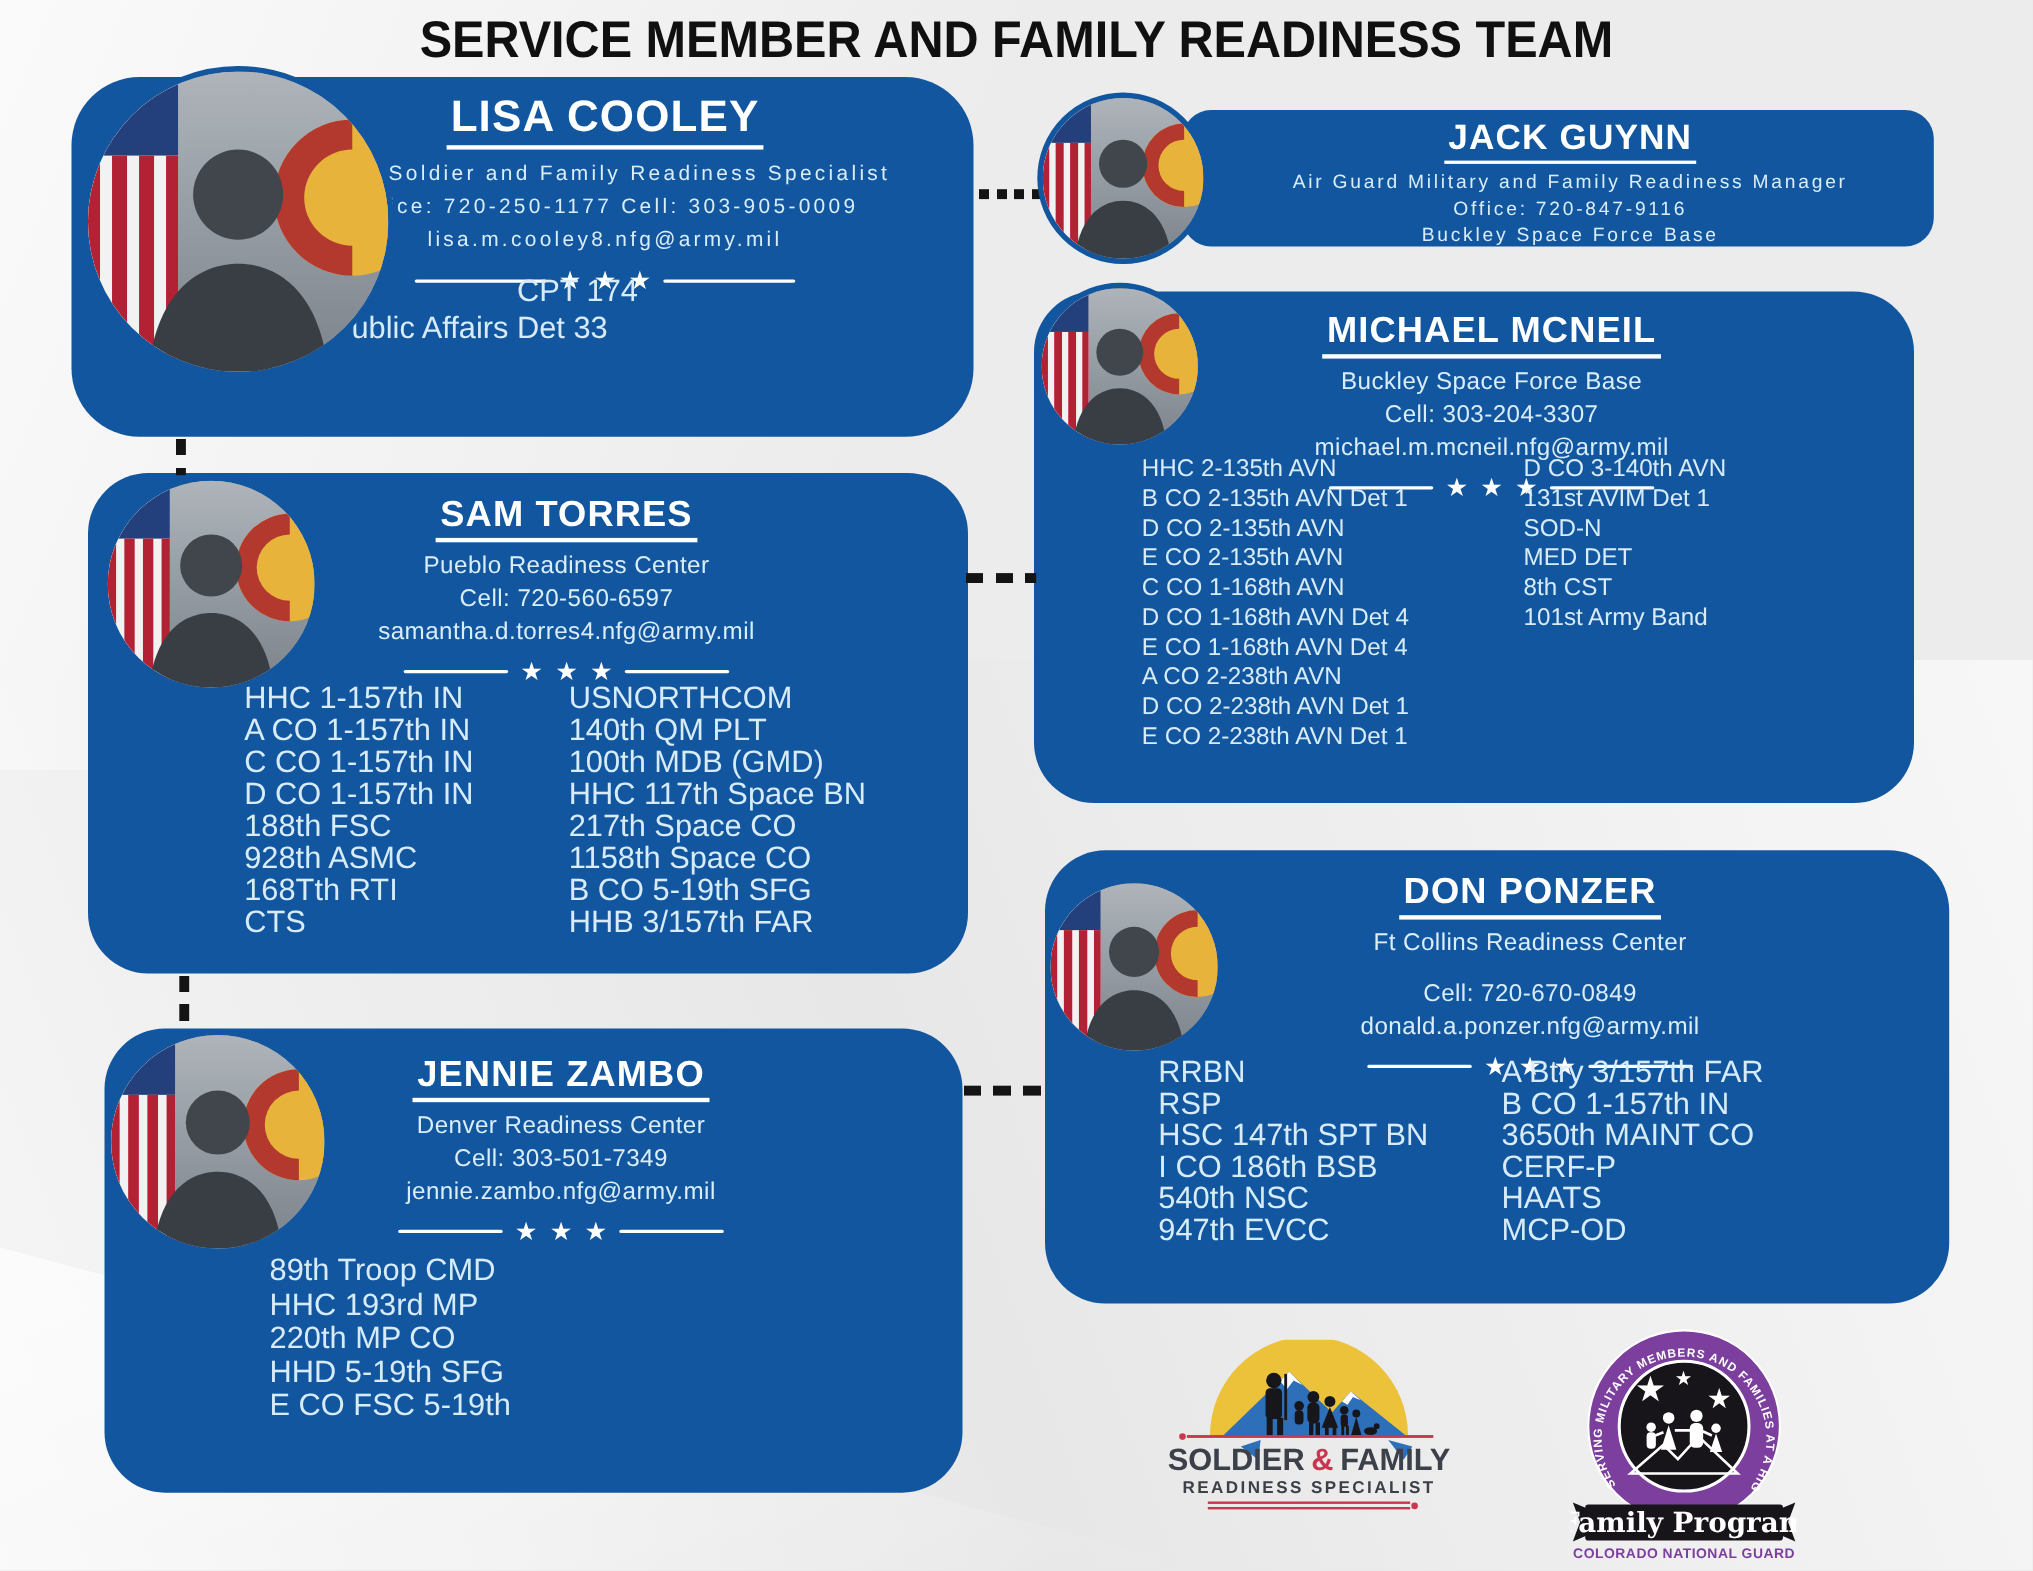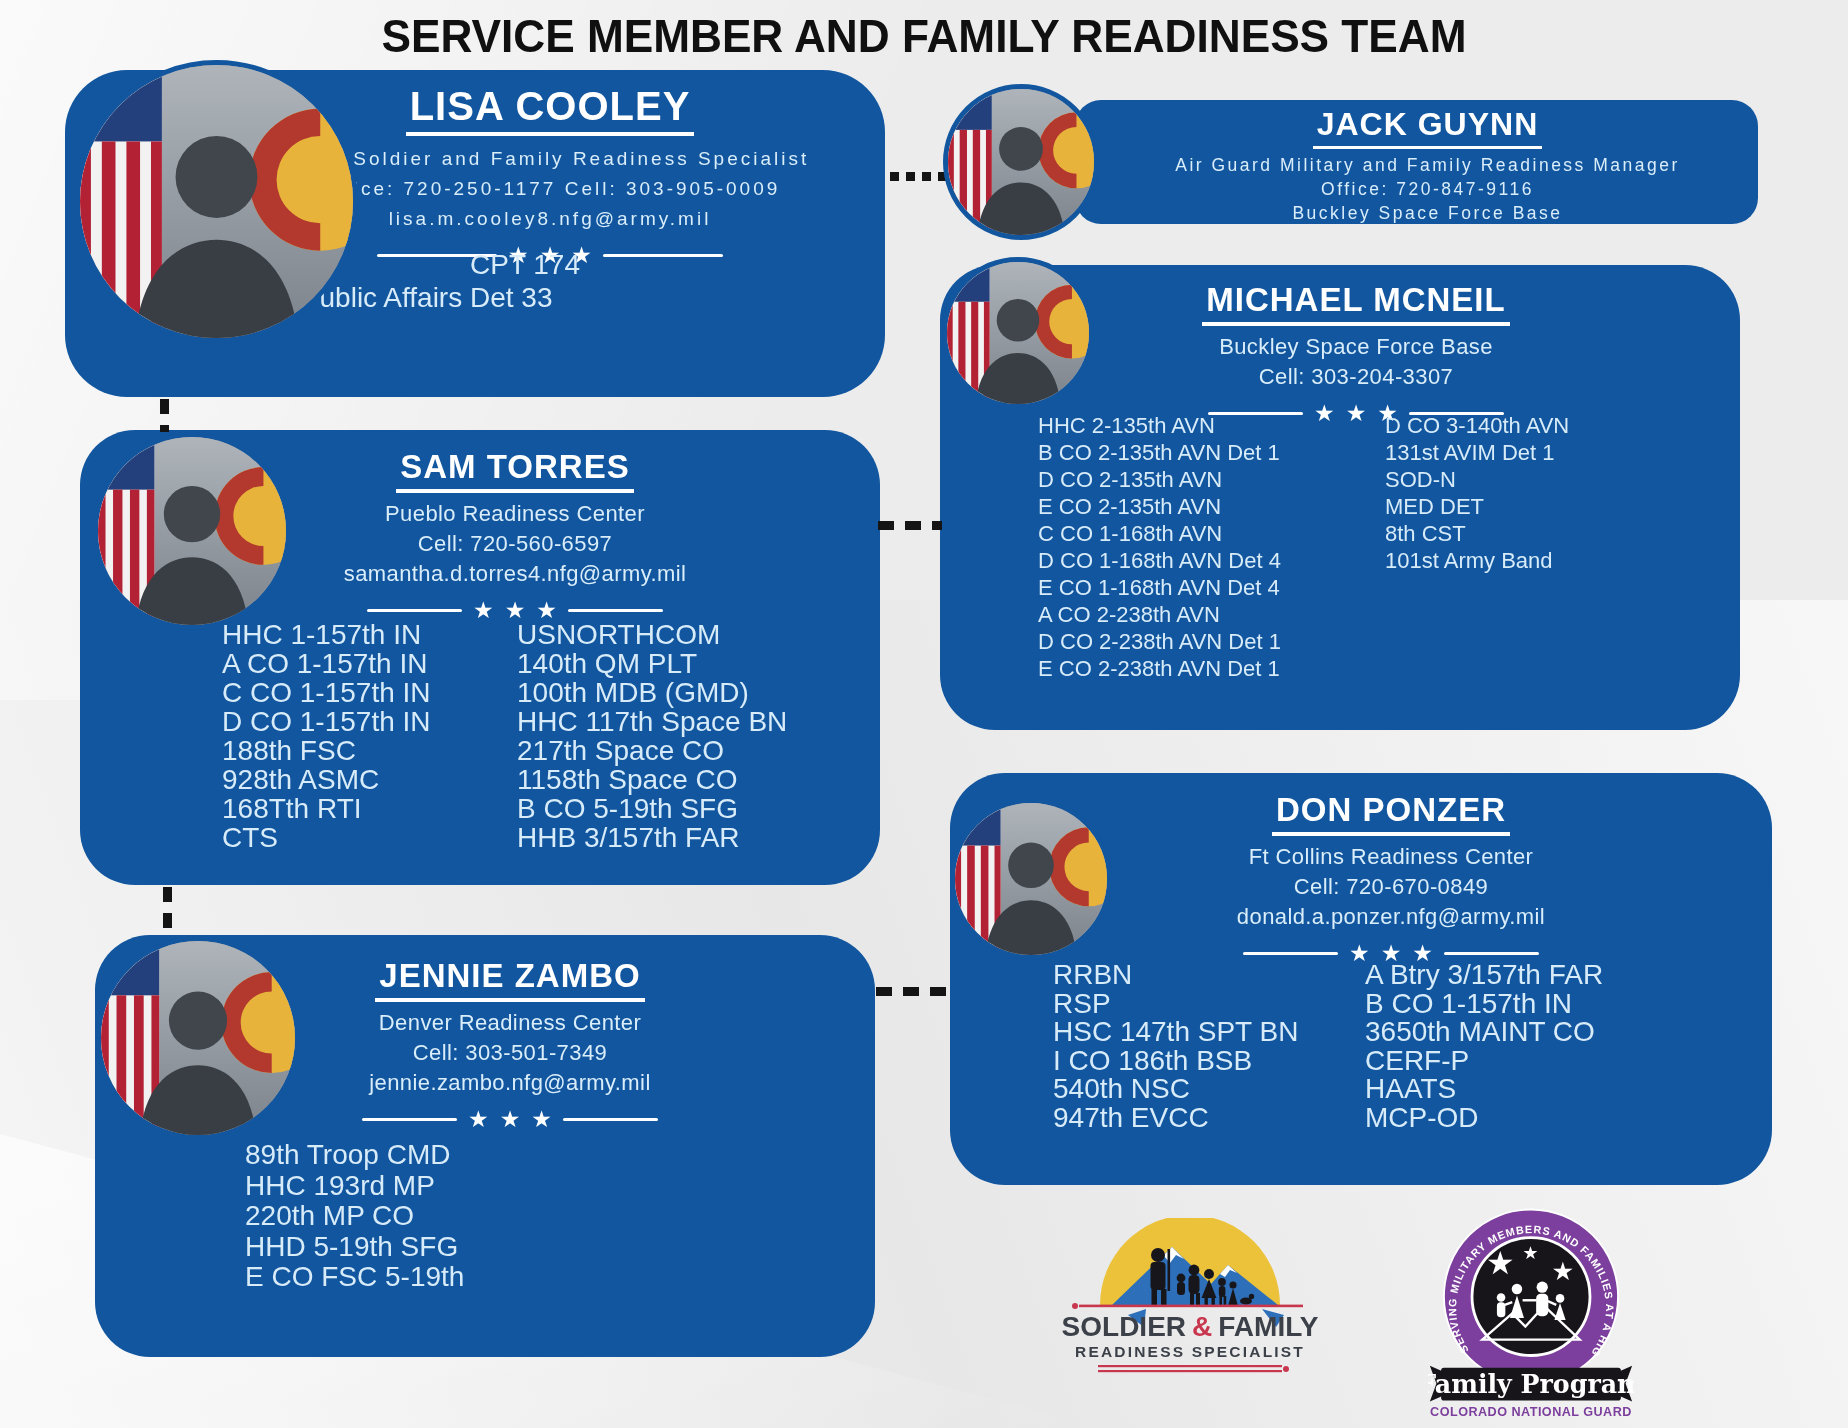--- a/index.html
+++ b/index.html
@@ -173,20 +173,21 @@
     <svg viewBox="0 0 100 100">
         <use href="#avatar-art"></use>
       </svg>
   </div>
 
   <div class="card card-michael">
     <div class="hdr hdr-michael">
       <span class="p-name name-md">MICHAEL MCNEIL</span>
       <div class="sub sub-normal">Buckley Space Force Base</div>
       <div class="sub sub-normal" style="margin-top:0">Cell: 303-204-3307</div>
+      <div class="sub sub-normal" style="margin-top:0">michael.m.mcneil.nfg@army.mil</div>
       <div class="stars">
         <span class="bar"></span>
         <span class="star">★</span>
         <span class="star">★</span>
         <span class="star">★</span>
         <span class="bar"></span>
       </div>
     </div>
     <div class="unit-col uc-michael c1">
         <div class="unit-line">HHC 2-135th AVN</div>
@@ -281,21 +282,21 @@
   <div class="avatar av-jennie">
     <svg viewBox="0 0 100 100">
         <use href="#avatar-art"></use>
       </svg>
   </div>
 
   <div class="card card-don">
     <div class="hdr hdr-don">
       <span class="p-name name-md">DON PONZER</span>
       <div class="sub sub-normal">Ft Collins Readiness Center</div>
-      <div class="sub sub-normal" style="margin-top:0">Cell: 720-670-0849</div>
+      <div class="sub sub-normal" style="margin-top:16px">Cell: 720-670-0849</div>
       <div class="sub sub-normal" style="margin-top:0">donald.a.ponzer.nfg@army.mil</div>
       <div class="stars">
         <span class="bar"></span>
         <span class="star">★</span>
         <span class="star">★</span>
         <span class="star">★</span>
         <span class="bar"></span>
       </div>
     </div>
     <div class="unit-col uc-don c1">

